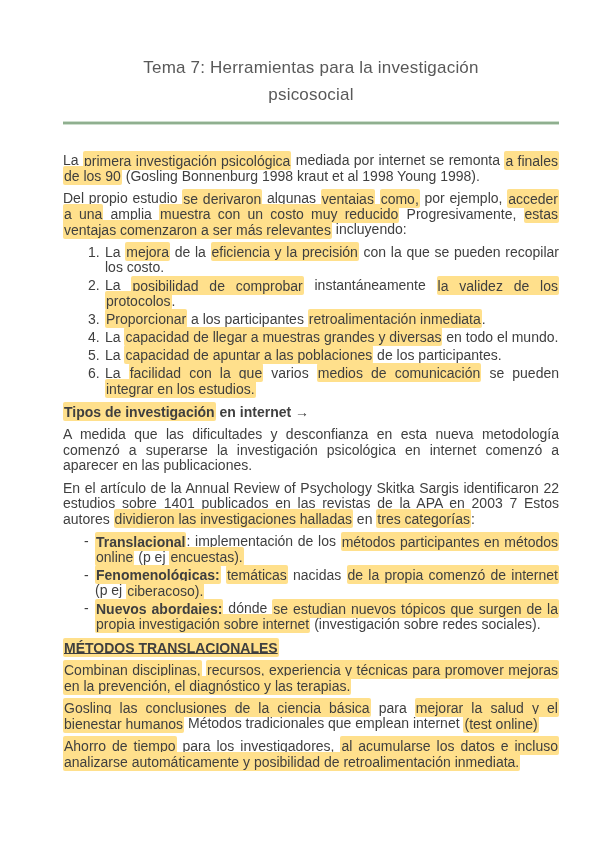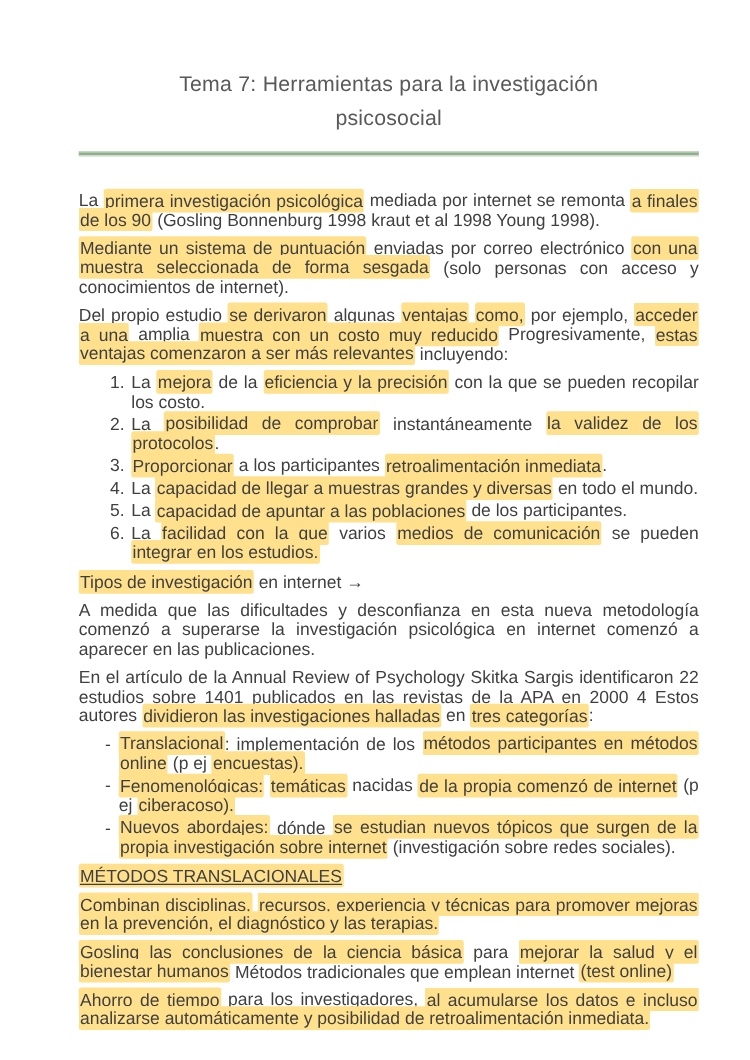--- a/index.html
+++ b/index.html
@@ -28,40 +28,39 @@
   }
   .para,.heading{text-align:justify;margin:0 0 7px 0;}
   .heading{font-weight:bold;}
   .hl{
     background:var(--hl);
     padding:1.5px 1px;
     border-radius:2px;
     box-decoration-break:clone;
     -webkit-box-decoration-break:clone;
   }
-  .b{font-weight:normal;margin-top:10px;}
+  .b{font-weight:bold;margin-top:10px;}
   .u{text-decoration:underline;}
   .num-list,.dash-list{margin:1px 0 8px 0;}
   .li{display:flex;margin-bottom:2.5px;}
   .num-list .marker{flex:0 0 17px;margin-left:25px;}
   .dash-list .marker{flex:0 0 11px;margin-left:21px;}
   .li-body{flex:1;text-align:justify;}
 </style>
 </head>
 <body>
 
 <div class="page">
   <div class="title">
     <div>Tema 7: Herramientas para la investigación</div>
     <div>psicosocial</div>
   </div>
   <div class="rule"></div>
   <div class="content">
       <div class="para"><span>La </span><span class="hl">primera investigación psicológica</span><span> mediada por internet se remonta </span><span class="hl">a finales de los 90</span><span> (Gosling Bonnenburg 1998 kraut et al 1998 Young 1998).</span></div>
-      <div class="para"><span class="hl">Mediante un sistema de puntuación</span><span> enviadas por correo electrónico </span><span class="hl">con una muestra seleccionada de forma sesgada</span><span> (solo personas con acceso y conocimientos de internet).</span></div>
       <div class="para"><span>Del propio estudio </span><span class="hl">se derivaron</span><span> algunas </span><span class="hl">ventajas</span><span> </span><span class="hl">como,</span><span> por ejemplo, </span><span class="hl">acceder a una</span><span> amplia </span><span class="hl">muestra con un costo muy reducido</span><span> Progresivamente, </span><span class="hl">estas ventajas comenzaron a ser más relevantes</span><span> incluyendo:</span></div>
       <div class="num-list">
         <div class="li">
           <span class="marker">1.</span>
           <span class="li-body"><span>La </span><span class="hl">mejora</span><span> de la </span><span class="hl">eficiencia y la precisión</span><span> con la que se pueden recopilar los costo.</span></span>
         </div>
         <div class="li">
           <span class="marker">2.</span>
           <span class="li-body"><span>La </span><span class="hl">posibilidad de comprobar</span><span> instantáneamente </span><span class="hl">la validez de los protocolos</span><span>.</span></span>
         </div>
@@ -77,21 +76,21 @@
           <span class="marker">5.</span>
           <span class="li-body"><span>La </span><span class="hl">capacidad de apuntar a las poblaciones</span><span> de los participantes.</span></span>
         </div>
         <div class="li">
           <span class="marker">6.</span>
           <span class="li-body"><span>La </span><span class="hl">facilidad con la que</span><span> varios </span><span class="hl">medios de comunicación</span><span> se pueden </span><span class="hl">integrar en los estudios.</span></span>
         </div>
       </div>
       <div class="heading"><span class="hl b">Tipos de investigación</span><span class="b"> en internet </span><span class="b">→</span></div>
       <div class="para"><span>A medida que las dificultades y desconfianza en esta nueva metodología comenzó a superarse la investigación psicológica en internet comenzó a aparecer en las publicaciones.</span></div>
-      <div class="para"><span>En el artículo de la Annual Review of Psychology Skitka Sargis identificaron 22 estudios sobre 1401 publicados en las revistas de la APA en 2000 4 Estos autores </span><span class="hl">dividieron las investigaciones halladas</span><span> en </span><span class="hl">tres categorías</span><span>:</span></div>
+      <div class="para"><span>En el artículo de la Annual Review of Psychology Skitka Sargis identificaron 22 estudios sobre 1401 publicados en las revistas de la APA en 2003 7 Estos autores </span><span class="hl">dividieron las investigaciones halladas</span><span> en </span><span class="hl">tres categorías</span><span>:</span></div>
       <div class="dash-list">
         <div class="li">
           <span class="marker">-</span>
           <span class="li-body"><span class="hl b">Translacional</span><span>: implementación de los </span><span class="hl">métodos participantes en métodos online</span><span> (p ej </span><span class="hl">encuestas).</span></span>
         </div>
         <div class="li">
           <span class="marker">-</span>
           <span class="li-body"><span class="hl b">Fenomenológicas:</span><span> </span><span class="hl">temáticas</span><span> nacidas </span><span class="hl">de la propia comenzó de internet</span><span> (p ej </span><span class="hl">ciberacoso).</span></span>
         </div>
         <div class="li">

